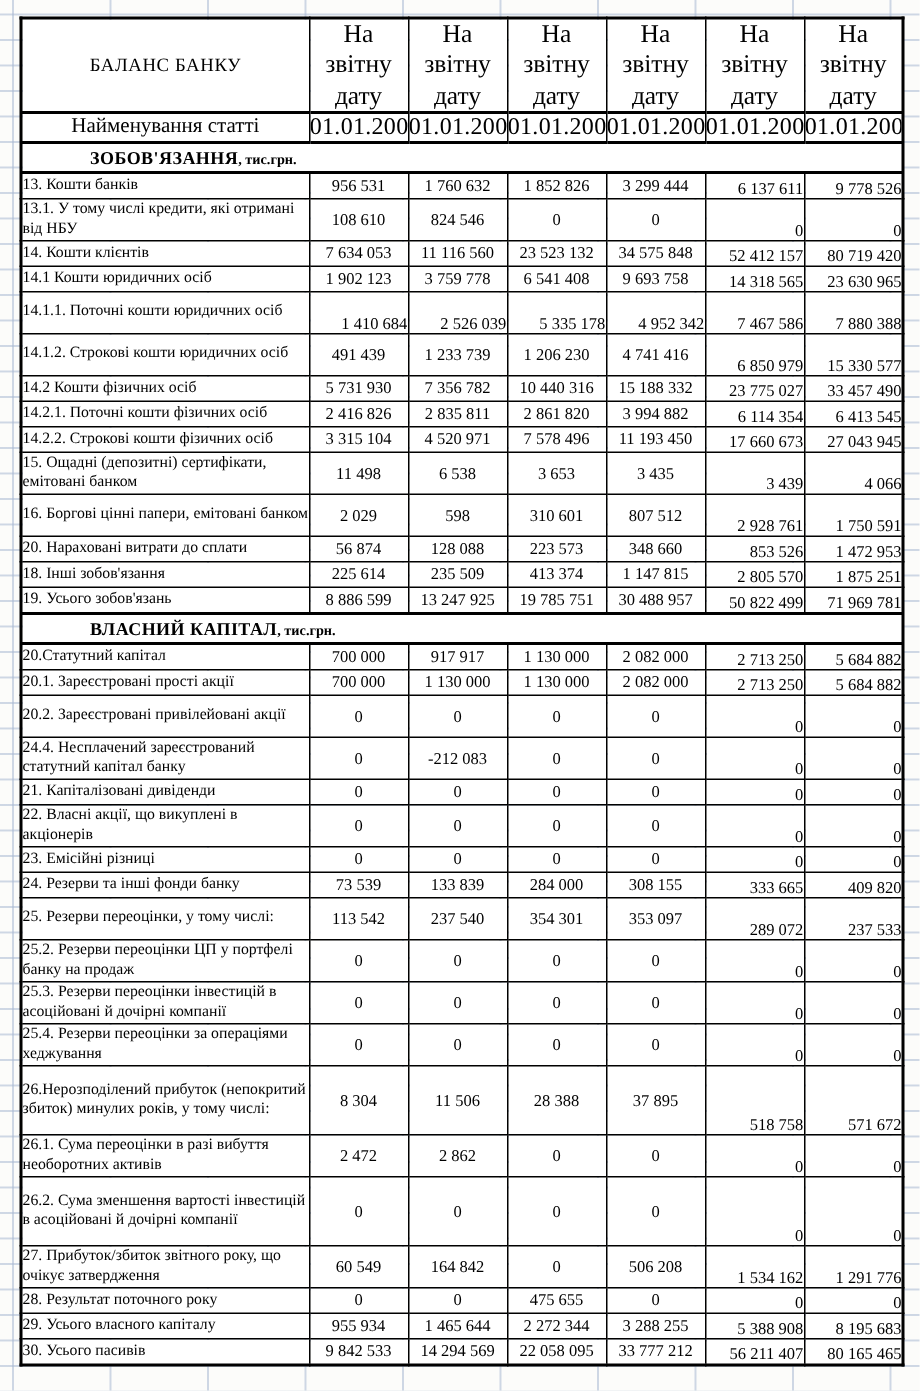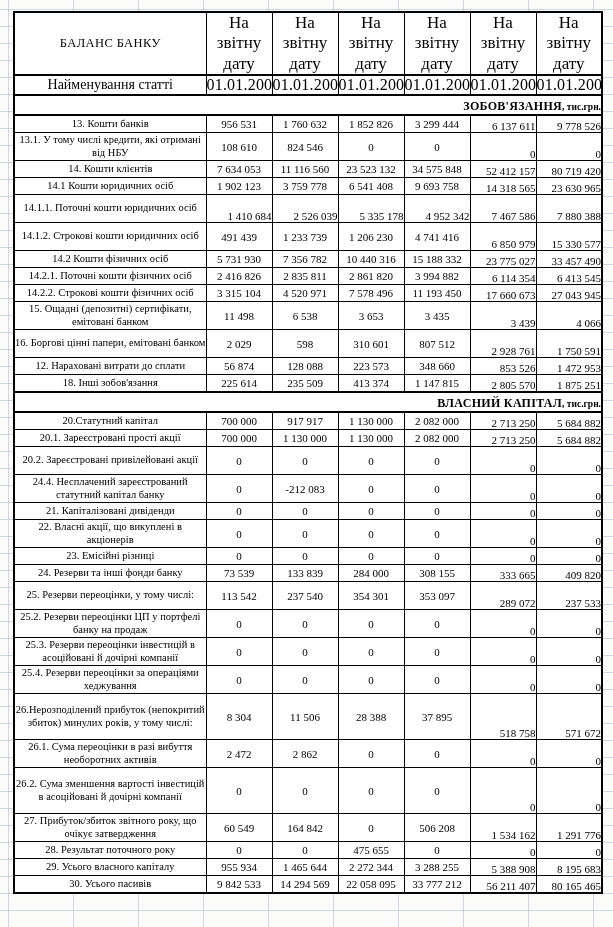--- a/index.html
+++ b/index.html
@@ -42,31 +42,31 @@
     text-align:center;
     vertical-align:middle;
   }
   td.title-cell{font-size:12.5px;letter-spacing:.4px;}
   td.colhdr{font-size:17px;line-height:1.2;padding:1px 7px;}
   td.rowhdr{font-size:14px;}
   td.datecell{font-size:16px;letter-spacing:.2px;}
   
   tr.sec td{
     height:16px;
-    text-align:right;vertical-align:middle;
-    border-top-width:2px;border-bottom-width:2px;
+    text-align:left;vertical-align:middle;
+    border-top-width:2px;border-bottom-width:2px;padding-left:45px;
   }
   .sec-title{font-weight:bold;font-size:12px;letter-spacing:.3px;}
   .sec-unit{font-weight:bold;font-size:9.5px;}
   
   tr.h1 td{height:16px;}
   tr.h2 td{height:27px;}
   tr.h3 td{height:45px;}
   td.lbl{
-    text-align:center;vertical-align:middle;
+    text-align:left;vertical-align:middle;
     font-size:10.5px;line-height:1.22;
     padding:1px 2px;
   }
   td.val{font-size:11px;white-space:nowrap;}
   td.cm{text-align:center;vertical-align:middle;padding:1px 1px;}
   td.br{text-align:right;vertical-align:bottom;padding:0 2px 1px 0;}
 </style>
 </head>
 <body>
 
@@ -196,36 +196,45 @@
         <tr class="h2">
           <td class="lbl">16. Боргові цінні папери, емітовані банком</td>
           <td class="val cm">2 029</td>
           <td class="val cm">598</td>
           <td class="val cm">310 601</td>
           <td class="val cm">807 512</td>
           <td class="val br">2 928 761</td>
           <td class="val br">1 750 591</td>
         </tr>
         <tr class="h1">
-          <td class="lbl">12. Нараховані витрати до сплати</td>
+          <td class="lbl">20. Нараховані витрати до сплати</td>
           <td class="val cm">56 874</td>
           <td class="val cm">128 088</td>
           <td class="val cm">223 573</td>
           <td class="val cm">348 660</td>
           <td class="val br">853 526</td>
           <td class="val br">1 472 953</td>
         </tr>
         <tr class="h1">
           <td class="lbl">18. Інші зобов'язання</td>
           <td class="val cm">225 614</td>
           <td class="val cm">235 509</td>
           <td class="val cm">413 374</td>
           <td class="val cm">1 147 815</td>
           <td class="val br">2 805 570</td>
           <td class="val br">1 875 251</td>
+        </tr>
+        <tr class="h1">
+          <td class="lbl">19. Усього зобов'язань</td>
+          <td class="val cm">8 886 599</td>
+          <td class="val cm">13 247 925</td>
+          <td class="val cm">19 785 751</td>
+          <td class="val cm">30 488 957</td>
+          <td class="val br">50 822 499</td>
+          <td class="val br">71 969 781</td>
         </tr>
         <tr class="sec">
           <td colspan="7"><span class="sec-title">ВЛАСНИЙ КАПІТАЛ</span><span class="sec-unit">, тис.грн.</span></td>
         </tr>
         <tr class="h1">
           <td class="lbl">20.Статутний капітал</td>
           <td class="val cm">700 000</td>
           <td class="val cm">917 917</td>
           <td class="val cm">1 130 000</td>
           <td class="val cm">2 082 000</td>

